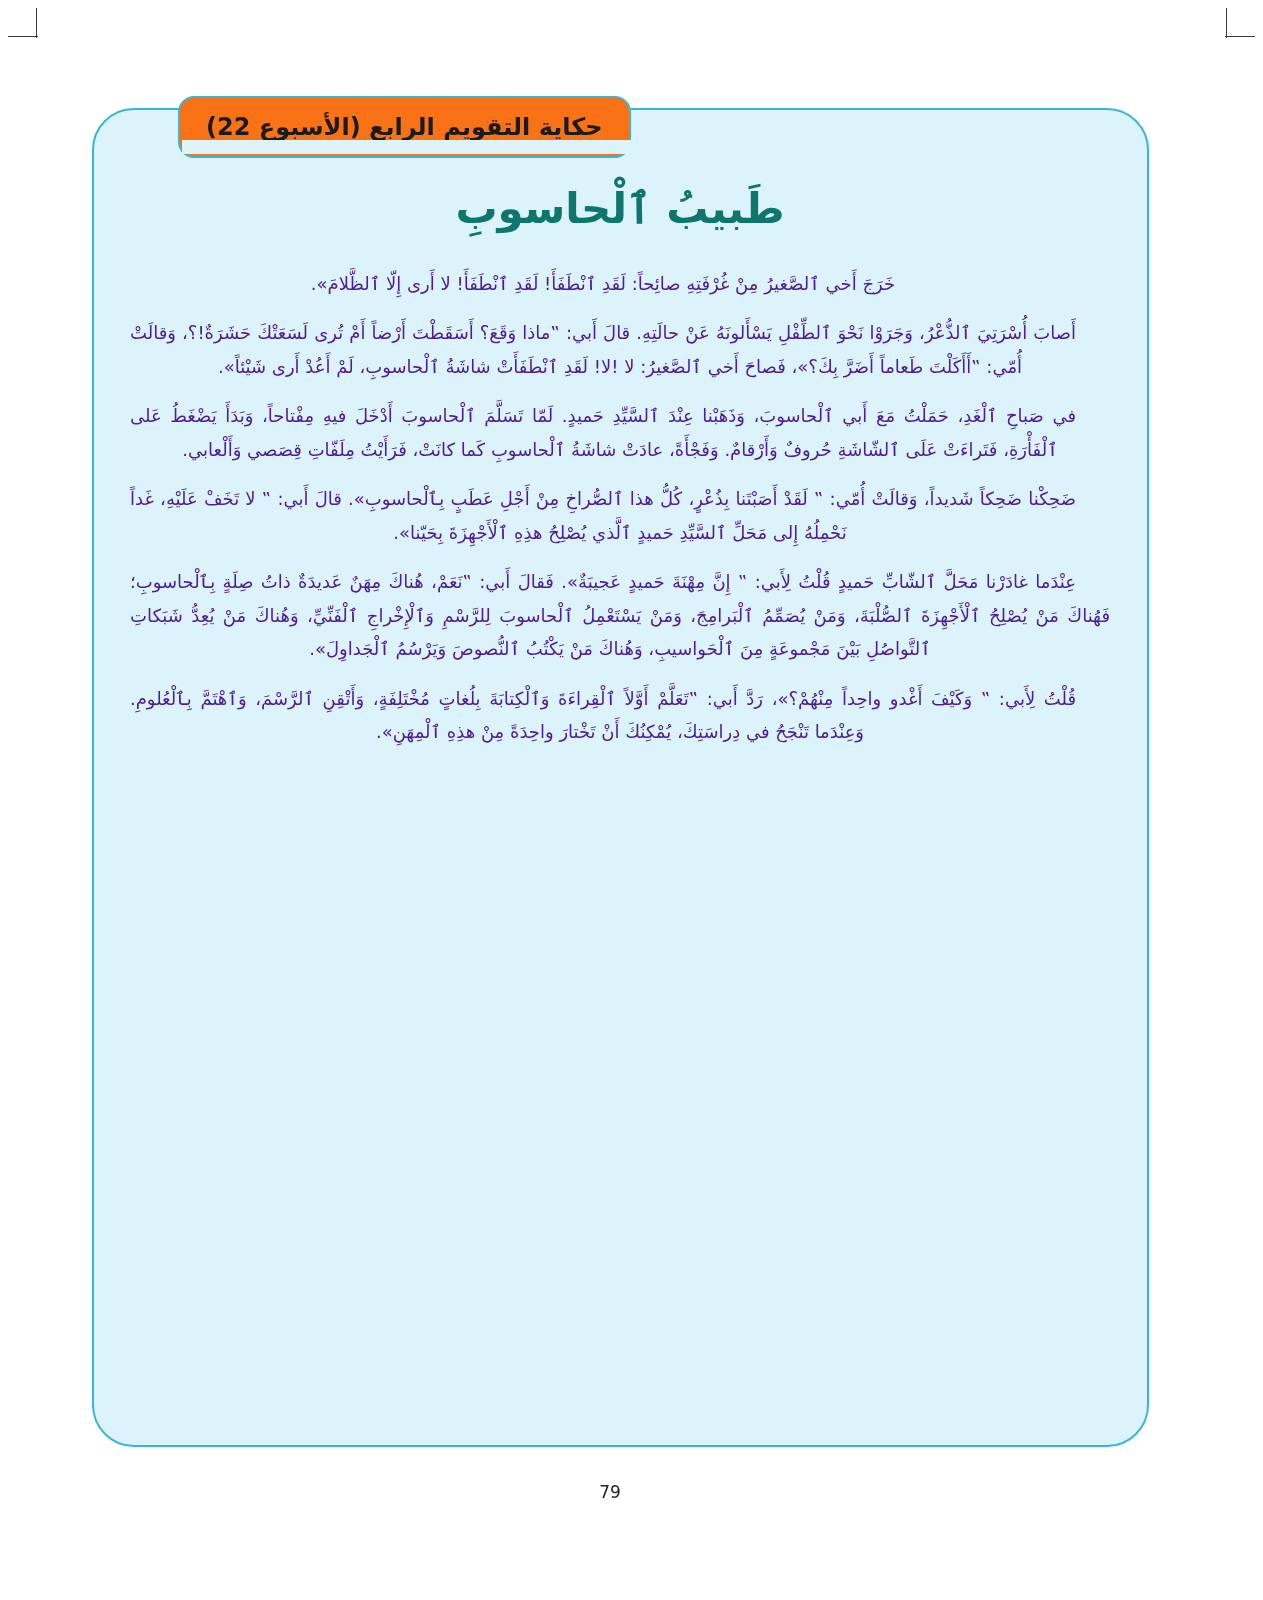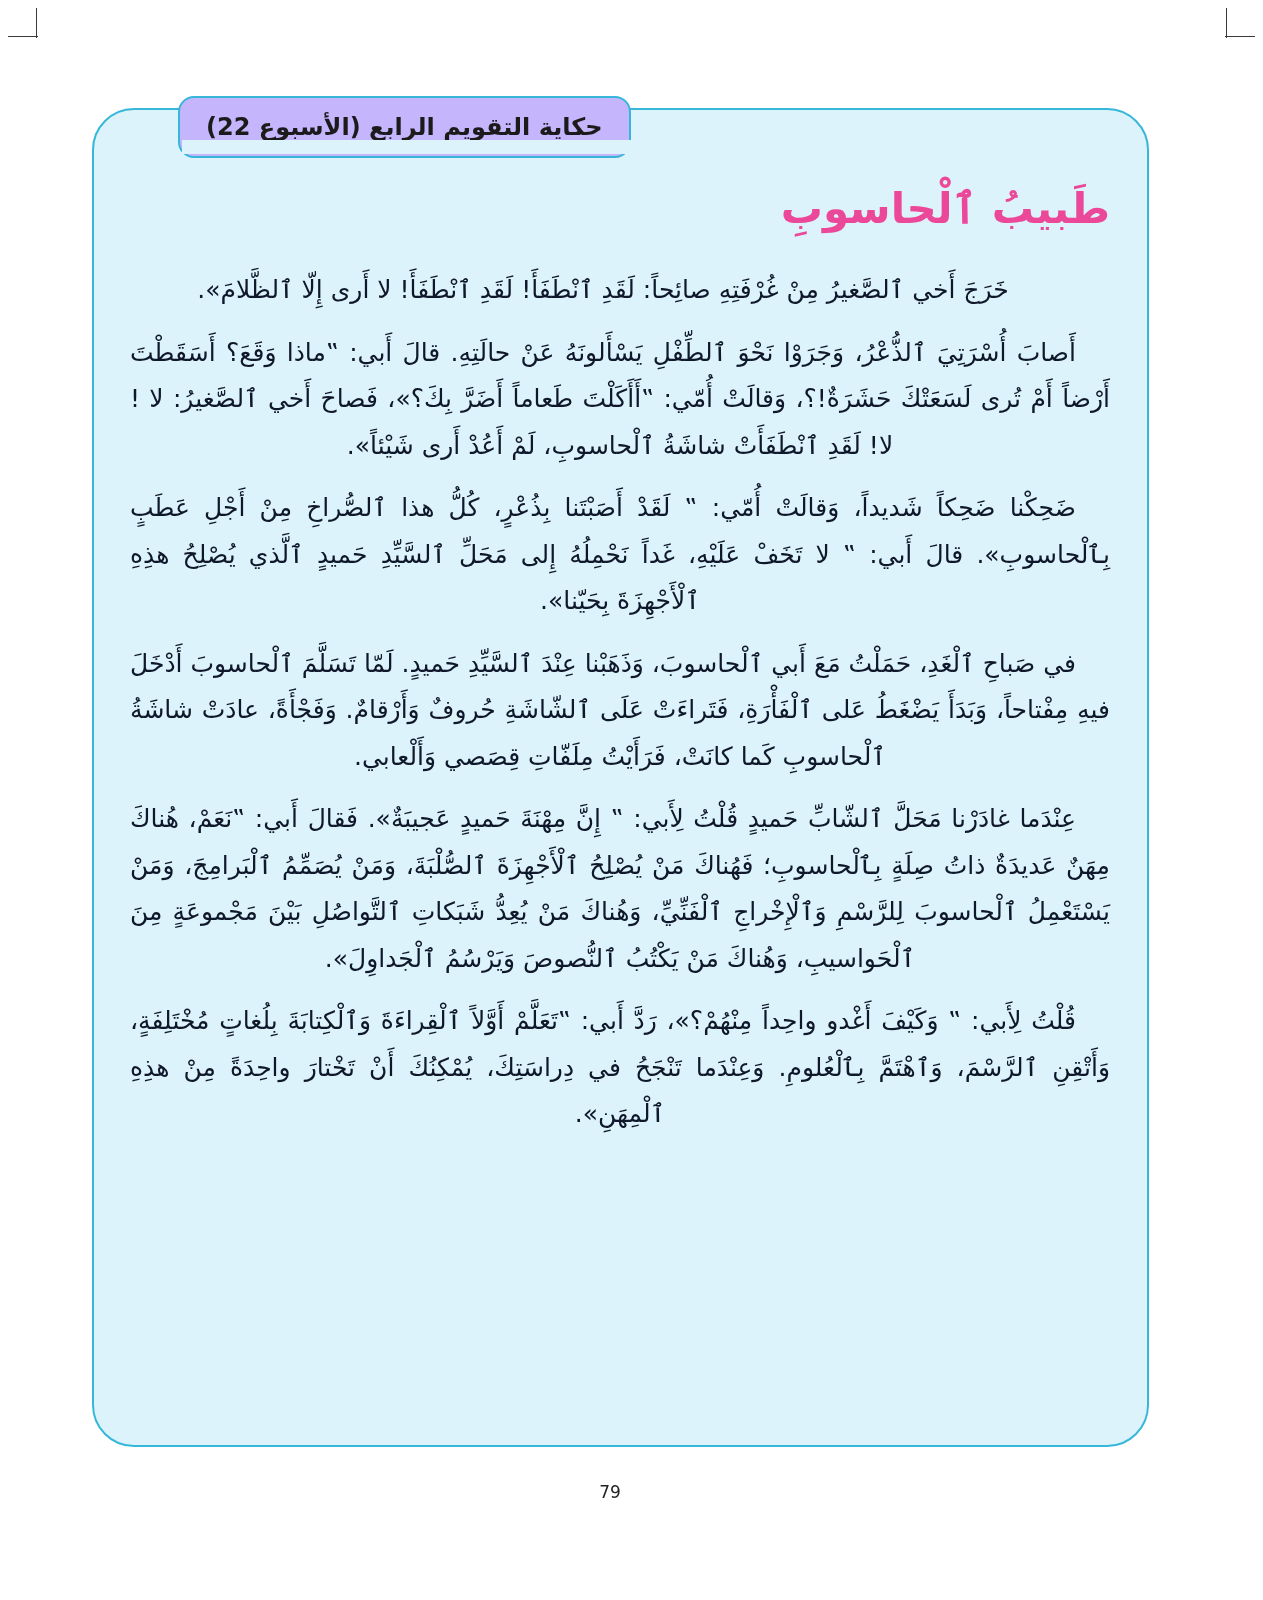--- a/index.html
+++ b/index.html
@@ -37,21 +37,21 @@
     border-radius: 42px;
   }
 
   
   .header-tab {
     position: absolute;
     left: 178px;
     top: 96px;
     height: 54px;
     padding: 2px 26px;
-    background: #c4b5fd;
+    background: #f97316;
     border: 2px solid #36b7d9;
     border-radius: 16px;
     display: flex;
     align-items: center;
     justify-content: flex-end;
     z-index: 3;
   }
   .header-tab-label {
     font-size: 24px;
     font-weight: bold;
@@ -72,32 +72,33 @@
 
   .content {
     position: absolute;
     left: 130px;
     top: 170px;
     width: 980px;
     direction: rtl;
   }
 
   .lesson-title {
-    color: #ec4899;
+    text-align: center;
+    color: #0f766e;
     font-size: 42px;
     font-weight: bold;
     letter-spacing: 1px;
     margin: 14px 0 34px 0;
   }
 
   .body-text p {
     margin: 0 0 16px 0;
-    font-size: 25px;
+    font-size: 18px;
     line-height: 1.86;
-    color: #0f172a;
+    color: #4c1d95;
     text-align: justify;
     text-align-last: center;
     text-justify: inter-word;
     text-indent: 34px;
   }
 
   .page-number {
     position: absolute;
     left: 0;
     top: 1482px;
@@ -121,20 +122,20 @@
 
 <div class="header-tab">
   <span class="header-tab-label">حكاية التقويم الرابع (الأسبوع 22)</span>
 </div>
 
 <div class="content">
   <h1 class="lesson-title">طَبيبُ ٱلْحاسوبِ</h1>
   <div class="body-text">
     <p>خَرَجَ أَخي ٱلصَّغيرُ مِنْ غُرْفَتِهِ صائِحاً: لَقَدِ ٱنْطَفَأَ! لَقَدِ ٱنْطَفَأَ! لا أَرى إِلّا ٱلظَّلامَ».</p>
     <p>أَصابَ أُسْرَتِيَ ٱلذُّعْرُ، وَجَرَوْا نَحْوَ ٱلطِّفْلِ يَسْأَلونَهُ عَنْ حالَتِهِ. قالَ أَبي: ‟ماذا وَقَعَ؟ أَسَقَطْتَ أَرْضاً أَمْ تُرى لَسَعَتْكَ حَشَرَةٌ!؟، وَقالَتْ أُمّي: ‟أَأَكَلْتَ طَعاماً أَضَرَّ بِكَ؟»، فَصاحَ أَخي ٱلصَّغيرُ: لا !لا! لَقَدِ ٱنْطَفَأَتْ شاشَةُ ٱلْحاسوبِ، لَمْ أَعُدْ أَرى شَيْئاً».</p>
+    <p>في صَباحِ ٱلْغَدِ، حَمَلْتُ مَعَ أَبي ٱلْحاسوبَ، وَذَهَبْنا عِنْدَ ٱلسَّيِّدِ حَميدٍ. لَمّا تَسَلَّمَ ٱلْحاسوبَ أَدْخَلَ فيهِ مِفْتاحاً، وَبَدَأَ يَضْغَطُ عَلى ٱلْفَأْرَةِ، فَتَراءَتْ عَلَى ٱلشّاشَةِ حُروفٌ وَأَرْقامٌ. وَفَجْأَةً، عادَتْ شاشَةُ ٱلْحاسوبِ كَما كانَتْ، فَرَأَيْتُ مِلَفّاتِ قِصَصي وَأَلْعابي.</p>
     <p>ضَحِكْنا ضَحِكاً شَديداً، وَقالَتْ أُمّي: ‟ لَقَدْ أَصَبْتَنا بِذُعْرٍ، كُلُّ هذا ٱلصُّراخِ مِنْ أَجْلِ عَطَبٍ بِٱلْحاسوبِ». قالَ أَبي: ‟ لا تَخَفْ عَلَيْهِ، غَداً نَحْمِلُهُ إِلى مَحَلِّ ٱلسَّيِّدِ حَميدٍ ٱلَّذي يُصْلِحُ هذِهِ ٱلْأَجْهِزَةَ بِحَيّنا».</p>
-    <p>في صَباحِ ٱلْغَدِ، حَمَلْتُ مَعَ أَبي ٱلْحاسوبَ، وَذَهَبْنا عِنْدَ ٱلسَّيِّدِ حَميدٍ. لَمّا تَسَلَّمَ ٱلْحاسوبَ أَدْخَلَ فيهِ مِفْتاحاً، وَبَدَأَ يَضْغَطُ عَلى ٱلْفَأْرَةِ، فَتَراءَتْ عَلَى ٱلشّاشَةِ حُروفٌ وَأَرْقامٌ. وَفَجْأَةً، عادَتْ شاشَةُ ٱلْحاسوبِ كَما كانَتْ، فَرَأَيْتُ مِلَفّاتِ قِصَصي وَأَلْعابي.</p>
     <p>عِنْدَما غادَرْنا مَحَلَّ ٱلشّابِّ حَميدٍ قُلْتُ لِأَبي: ‟ إِنَّ مِهْنَةَ حَميدٍ عَجيبَةٌ». فَقالَ أَبي: ‟نَعَمْ، هُناكَ مِهَنٌ عَديدَةٌ ذاتُ صِلَةٍ بِٱلْحاسوبِ؛ فَهُناكَ مَنْ يُصْلِحُ ٱلْأَجْهِزَةَ ٱلصُّلْبَةَ، وَمَنْ يُصَمِّمُ ٱلْبَرامِجَ، وَمَنْ يَسْتَعْمِلُ ٱلْحاسوبَ لِلرَّسْمِ وَٱلْإِخْراجِ ٱلْفَنِّيِّ، وَهُناكَ مَنْ يُعِدُّ شَبَكاتِ ٱلتَّواصُلِ بَيْنَ مَجْموعَةٍ مِنَ ٱلْحَواسيبِ، وَهُناكَ مَنْ يَكْتُبُ ٱلنُّصوصَ وَيَرْسُمُ ٱلْجَداوِلَ».</p>
     <p>قُلْتُ لِأَبي: ‟ وَكَيْفَ أَغْدو واحِداً مِنْهُمْ؟»، رَدَّ أَبي: ‟تَعَلَّمْ أَوَّلاً ٱلْقِراءَةَ وَٱلْكِتابَةَ بِلُغاتٍ مُخْتَلِفَةٍ، وَأَتْقِنِ ٱلرَّسْمَ، وَٱهْتَمَّ بِٱلْعُلومِ. وَعِنْدَما تَنْجَحُ في دِراسَتِكَ، يُمْكِنُكَ أَنْ تَخْتارَ واحِدَةً مِنْ هذِهِ ٱلْمِهَنِ».</p>
   </div>
 </div>
 
 <div class="page-number">79</div>
 
 </body></html>

